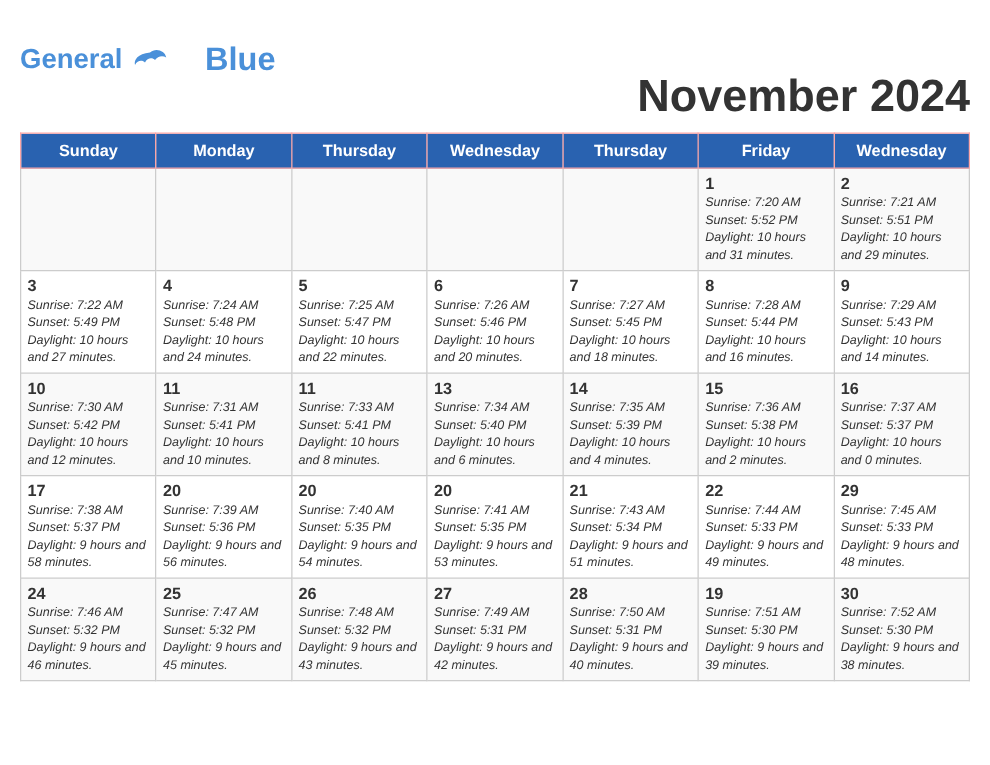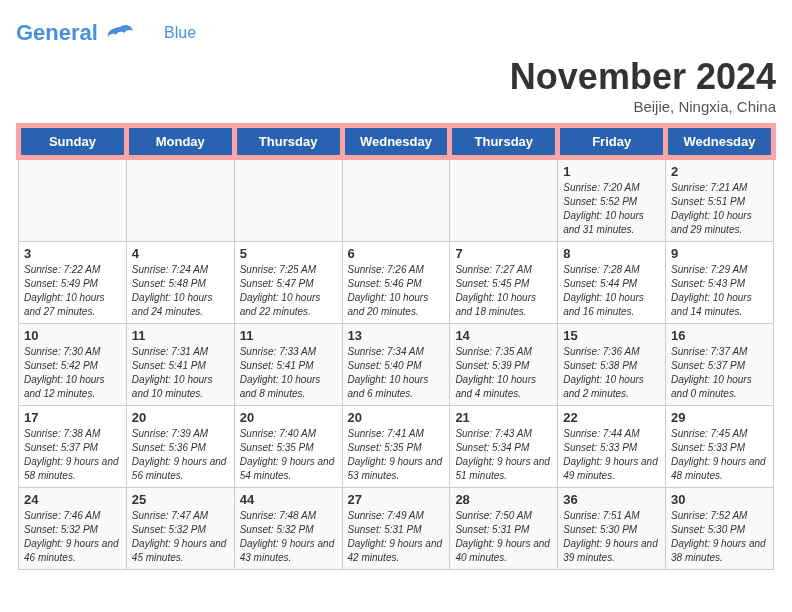--- a/index.html
+++ b/index.html
@@ -12,21 +12,21 @@
     }
     .header {
       display: flex;
       align-items: flex-start;
       justify-content: space-between;
       margin-bottom: 8px;
     }
     .logo {
       display: flex;
       align-items: center;
-      margin-top: 5px;
+      margin-top: 16px;
     }
     .title-block {
       text-align: right;
     }
     .month-title {
       font-size: 36px;
       font-weight: bold;
       color: #333;
       margin-top: 40px;
     }
@@ -37,21 +37,21 @@
     table {
       width: 100%;
       border-collapse: collapse;
     }
     thead tr th {
       background: #2962b0;
       color: #fff;
       text-align: center;
       font-size: 13px;
       padding: 6px 4px;
-      border: 5px solid #fca5a5;
+      border: 1px solid #fca5a5;
     }
     tbody tr td {
       border: 1px solid #ccc;
       vertical-align: top;
       padding: 4px 5px;
       font-size: 10.5px;
       color: #333;
       width: calc(100% / 7);
       min-height: 80px;
     }
@@ -83,27 +83,26 @@
 <div class="header">
   <div class="logo">
     <div>
       <div style="display:flex;align-items:center;">
         <div style="font-size:22px;font-weight:bold;color:#333;line-height:1.1;">
           <span style="color:#4a90d9;">General</span>
           <svg width="28" height="22" viewBox="0 0 28 22" style="vertical-align:middle;margin-left:2px;">
             <path d="M14 4 C18 0, 26 2, 27 8 C24 6, 20 7, 18 10 C16 8, 12 8, 10 12 C8 10, 4 10, 2 14 C1 10, 4 5, 14 4Z" fill="#4a90d9"></path>
           </svg>
         </div>
-        <div style="font-size:16px;font-weight:normal;color:#4a90d9;margin-left:30px;">Blue</div>
+        <div style="font-size:26px;font-weight:bold;color:#4a90d9;margin-left:30px;">Blue</div>
       </div>
     </div>
   </div>
   <div class="title-block">
     <div class="month-title">November 2024</div>
-    <div class="location">Beijie, Ningxia, China</div>
   </div>
 </div>
 
 <table>
   <thead>
     <tr>
     <th>Sunday</th>
         <th>Monday</th>
         <th>Thursday</th>
         <th>Wednesday</th>
@@ -221,33 +220,33 @@
       <tr>
         <td>
           <span class="day-num">24</span>
           <div class="day-info">Sunrise: 7:46 AM<br>Sunset: 5:32 PM<br>Daylight: 9 hours and 46 minutes.</div>
         </td>
         <td>
           <span class="day-num">25</span>
           <div class="day-info">Sunrise: 7:47 AM<br>Sunset: 5:32 PM<br>Daylight: 9 hours and 45 minutes.</div>
         </td>
         <td>
-          <span class="day-num">44</span>
+          <span class="day-num">26</span>
           <div class="day-info">Sunrise: 7:48 AM<br>Sunset: 5:32 PM<br>Daylight: 9 hours and 43 minutes.</div>
         </td>
         <td>
           <span class="day-num">27</span>
           <div class="day-info">Sunrise: 7:49 AM<br>Sunset: 5:31 PM<br>Daylight: 9 hours and 42 minutes.</div>
         </td>
         <td>
           <span class="day-num">28</span>
           <div class="day-info">Sunrise: 7:50 AM<br>Sunset: 5:31 PM<br>Daylight: 9 hours and 40 minutes.</div>
         </td>
         <td>
-          <span class="day-num">36</span>
+          <span class="day-num">19</span>
           <div class="day-info">Sunrise: 7:51 AM<br>Sunset: 5:30 PM<br>Daylight: 9 hours and 39 minutes.</div>
         </td>
         <td>
           <span class="day-num">30</span>
           <div class="day-info">Sunrise: 7:52 AM<br>Sunset: 5:30 PM<br>Daylight: 9 hours and 38 minutes.</div>
         </td>
       </tr>
     </tbody>
 </table>
 

